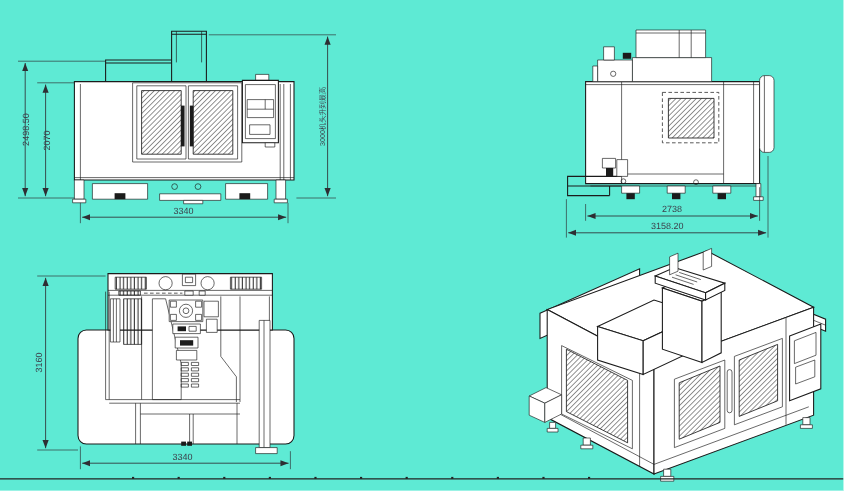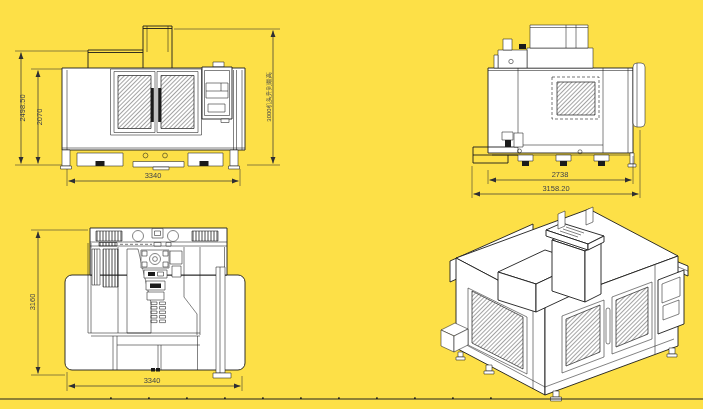--- a/index.html
+++ b/index.html
@@ -1,16 +1,16 @@
 <!DOCTYPE html>
 <html><head>
 <meta charset="utf-8">
 <style>
   html,body{margin:0;padding:0;background:#fff;}
-  .canvas{position:relative;width:703px;height:409px;background:#fde047;overflow:hidden;
+  .canvas{position:relative;width:703px;height:409px;background:#5eead4;overflow:hidden;
           font-family:"Liberation Sans", sans-serif;}
   svg{position:absolute;left:0;top:0;}
   svg *{vector-effect:non-scaling-stroke;}
   .ol{fill:#ffffff;stroke:#1b1b1b;stroke-width:0.9;}        
   .ln{fill:none;stroke:#1b1b1b;stroke-width:0.9;}
   .tn{fill:none;stroke:#1b1b1b;stroke-width:0.55;}          
   .tw{fill:#ffffff;stroke:#1b1b1b;stroke-width:0.55;}
   .dk{fill:#1b1b1b;stroke:none;}                            
   .dim{fill:none;stroke:#2e2e33;stroke-width:0.7;}
   .ext{fill:none;stroke:#2e2e33;stroke-width:0.55;}

